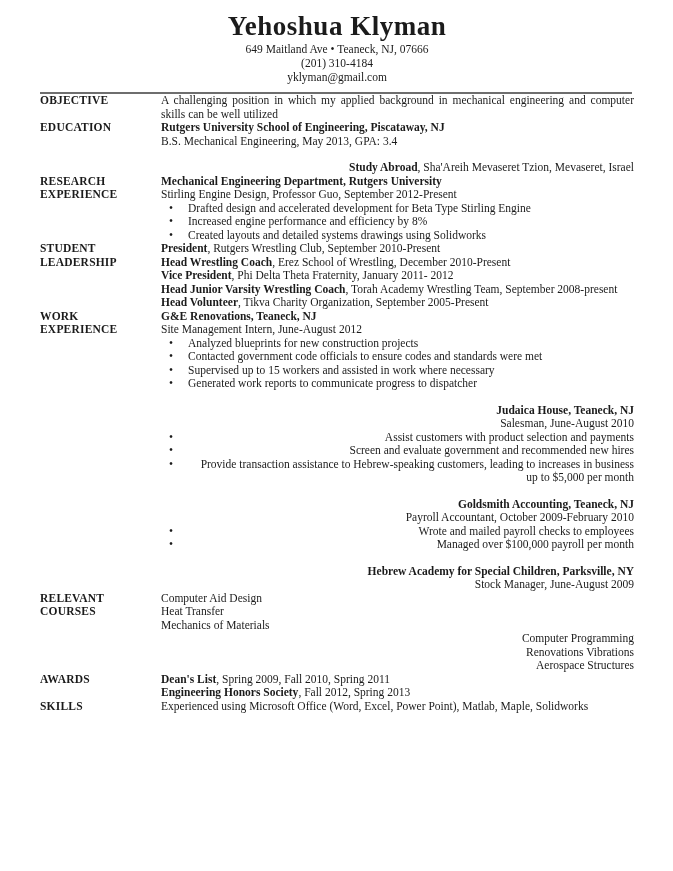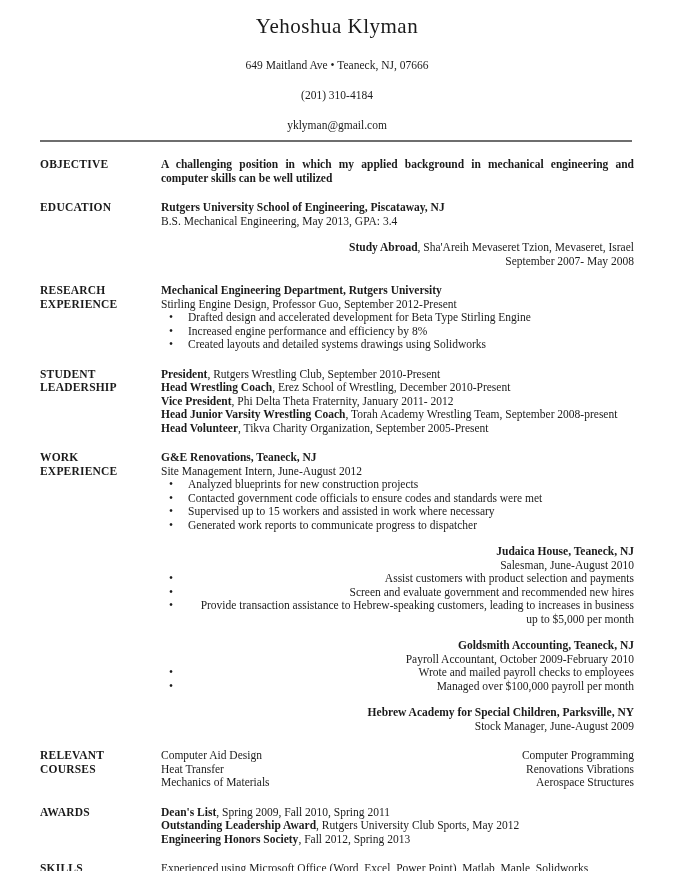--- a/index.html
+++ b/index.html
@@ -18,57 +18,55 @@
     box-sizing: border-box;
     width: 673px;
     height: 871px;
     padding: 10px 39px 0 40px;
   }
   
   .resume-header {
     text-align: center;
   }
   .person-name {
-    font-size: 21px;
-    font-weight: 400;
+    font-size: 27px;
+    font-weight: 700;
     line-height: 32px;
     letter-spacing: 0.5px;
   }
   .contact-line {
     font-size: 11.5px;
     line-height: 14px;
-    margin-top: 16px;
   }
   .header-rule {
     border: none;
     border-top: 2px solid #6e6e6e;
     margin: 8px 2px 0 0;
   }
   
   .section {
     display: flex;
-    margin-top: 16px;
+    margin-top: 0;
     font-size: 11.5px;
     line-height: 13.5px;
   }
   .section-label {
     width: 121px;
     flex-shrink: 0;
     font-weight: 700;
     letter-spacing: 0.2px;
     padding-right: 10px;
     box-sizing: border-box;
   }
   .section-content {
     flex: 1;
     min-width: 0;
   }
   .justified {
     text-align: justify;
-    font-weight: bold;
   }
   .entry + .entry {
     margin-top: 13px;
     text-align: right;
   }
   .bold { font-weight: 700; }
   .italic { }
   
   ul.bullets {
     list-style: none;
@@ -81,20 +79,21 @@
   }
   ul.bullets li::before {
     content: "\2022";
     position: absolute;
     left: 0;
     top: 0;
   }
   
   .course-columns {
     display: flex;
+    flex-direction: column;
   }
   .course-col-left {
     width: 235px;
     flex-shrink: 0;
   }
   .course-col-right {
     flex: 1;
     text-align: right;
   }
 </style>
@@ -120,21 +119,20 @@
 
   <div class="section">
     <div class="section-label">EDUCATION</div>
     <div class="section-content">
       <div class="entry">
         <div class="bold">Rutgers University School of Engineering, Piscataway, NJ</div>
         <div>B.S. Mechanical Engineering, May 2013, GPA: 3.4</div>
       </div>
       <div class="entry">
         <div><span class="bold">Study Abroad</span><span>, Sha'Areih Mevaseret Tzion, Mevaseret, Israel</span></div>
-        <div>September 2007- May 2008</div>
       </div>
     </div>
   </div>
 
   <div class="section">
     <div class="section-label">RESEARCH EXPERIENCE</div>
     <div class="section-content">
       <div class="entry">
         <div class="bold">Mechanical Engineering Department, Rutgers University</div>
         <div><span class="italic">Stirling Engine Design</span><span>, Professor Guo, September 2012-Present</span></div>
@@ -215,21 +213,20 @@
           <div>Aerospace Structures</div>
         </div>
       </div>
     </div>
   </div>
 
   <div class="section">
     <div class="section-label">AWARDS</div>
     <div class="section-content">
       <div><span class="bold">Dean's List</span><span>, Spring 2009, Fall 2010, Spring 2011</span></div>
-      <div><span class="bold">Outstanding Leadership Award</span><span>, Rutgers University Club Sports, May 2012</span></div>
       <div><span class="bold">Engineering Honors Society</span><span>, Fall 2012, Spring 2013</span></div>
     </div>
   </div>
 
   <div class="section">
     <div class="section-label">SKILLS</div>
     <div class="section-content">
       <div>Experienced using Microsoft Office (Word, Excel, Power Point), Matlab, Maple, Solidworks</div>
     </div>
   </div>

